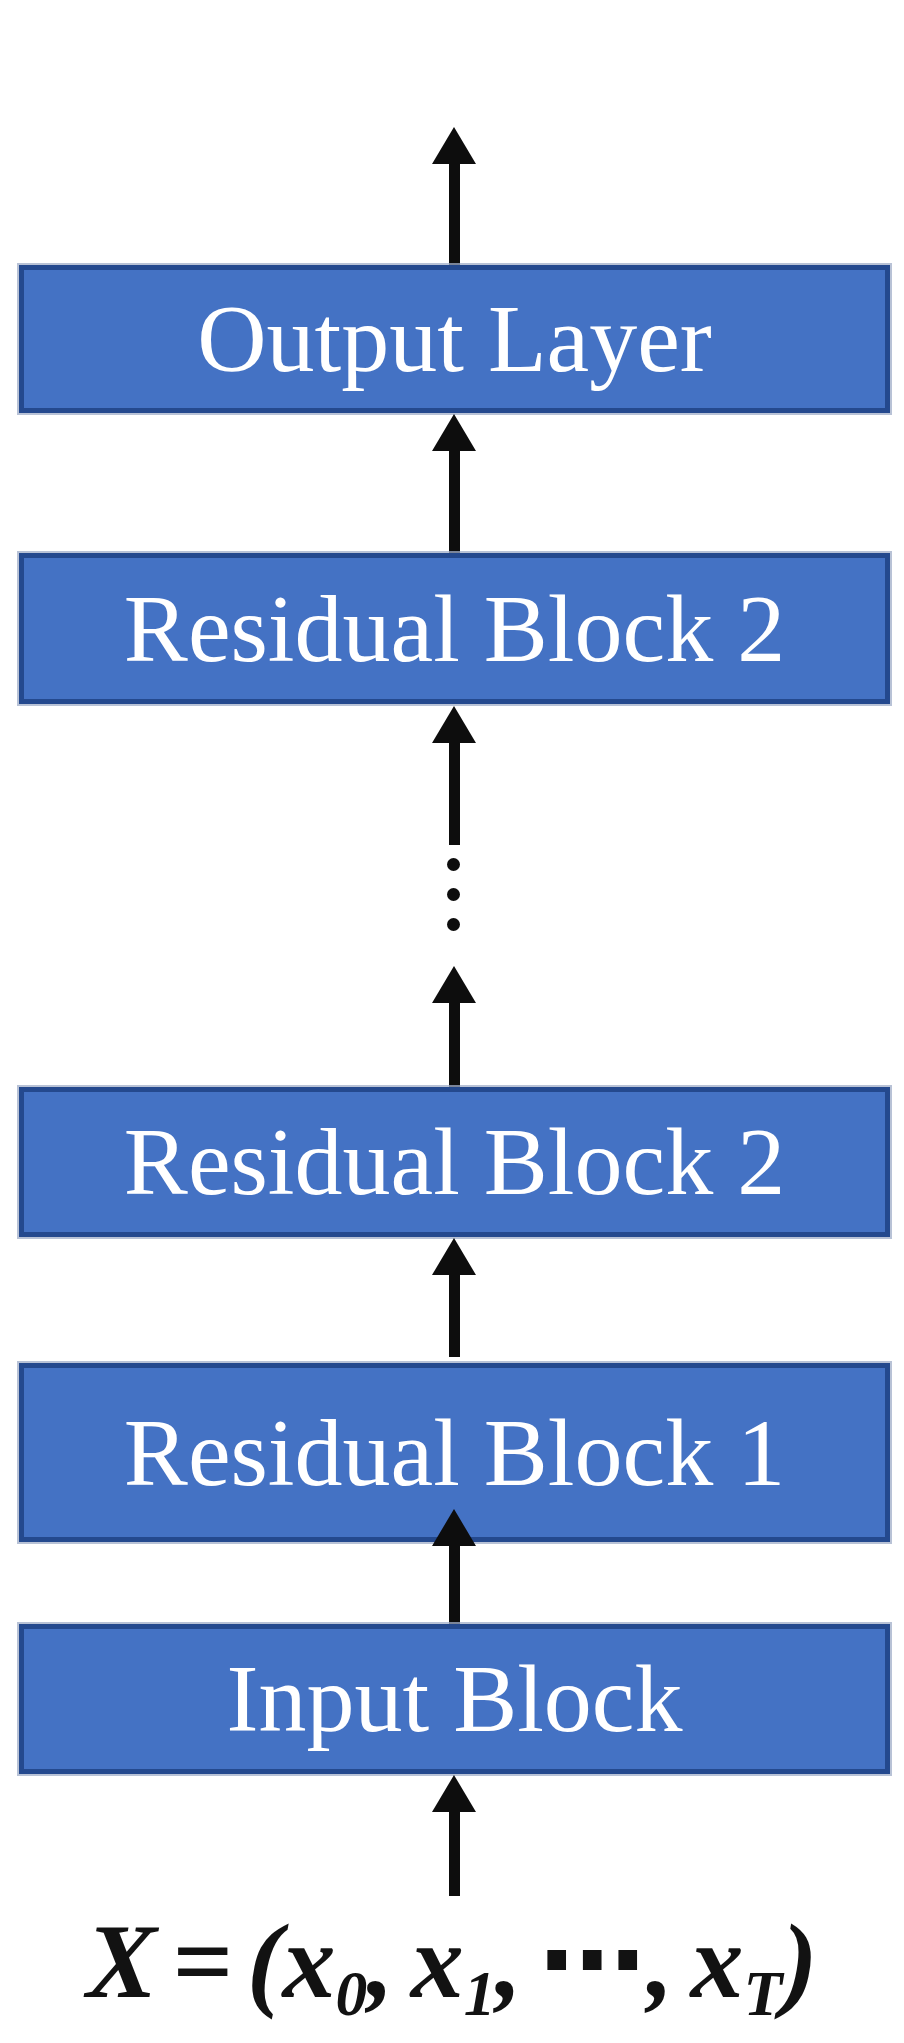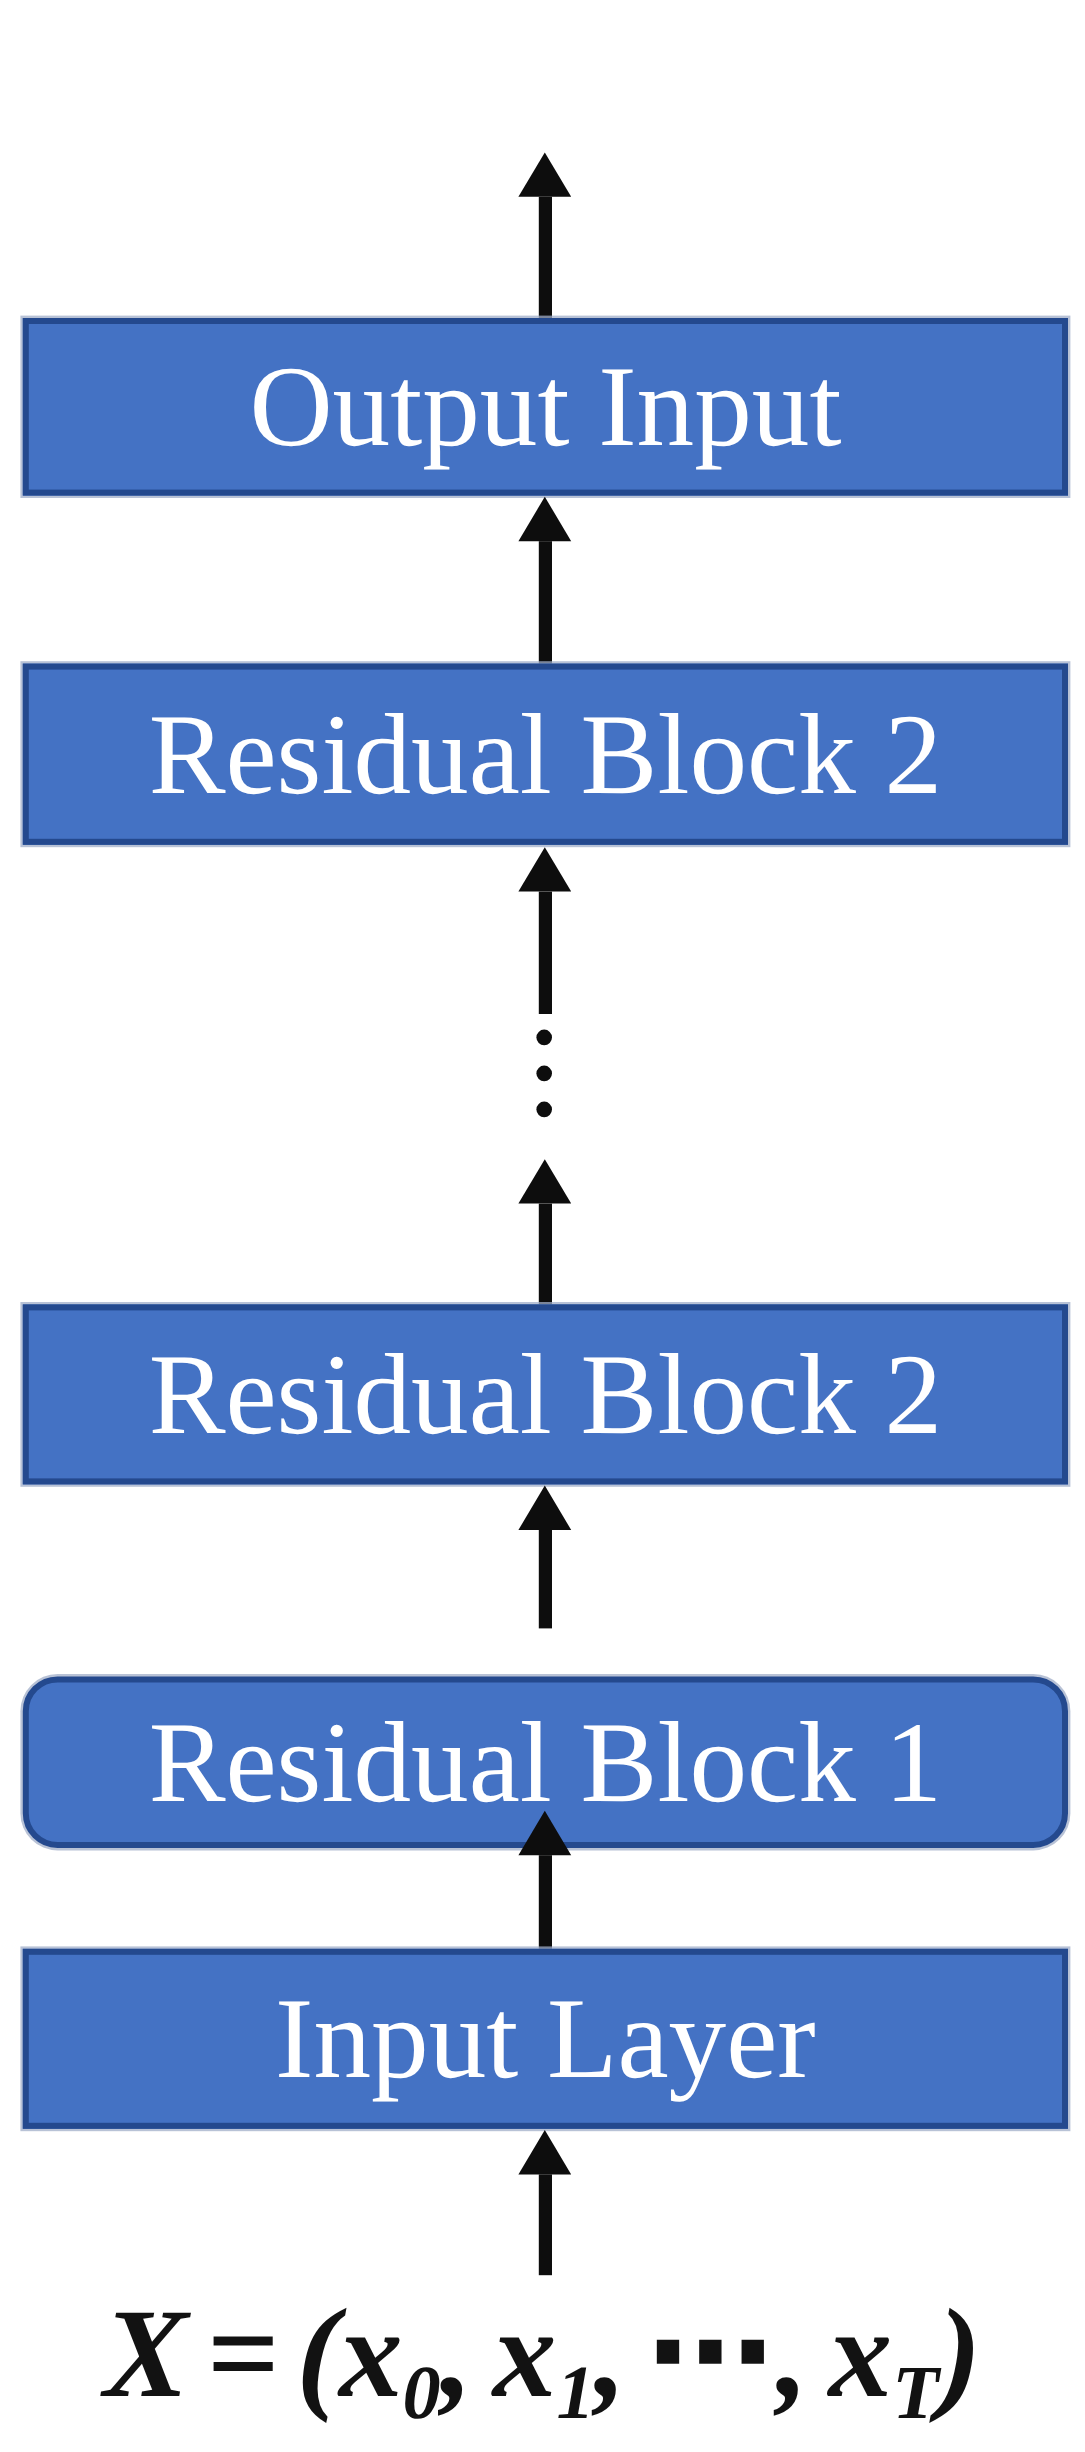--- a/index.html
+++ b/index.html
@@ -55,21 +55,21 @@
 
 <div class="canvas">
 
 
   <div class="arrow" style="top:127px;height:138px;">
     <div class="head"></div>
     <div class="shaft"></div>
   </div>
 
   <div class="block" style="top:265px;height:148px;">
-    <span class="block-label">Output Input</span>
+    <span class="block-label">Output Layer</span>
   </div>
 
   <div class="arrow" style="top:414px;height:139px;">
     <div class="head"></div>
     <div class="shaft"></div>
   </div>
 
   <div class="block" style="top:553px;height:151px;">
     <span class="block-label">Residual Block 2</span>
   </div>
@@ -92,31 +92,31 @@
 
   <div class="block" style="top:1087px;height:150px;">
     <span class="block-label">Residual Block 2</span>
   </div>
 
   <div class="arrow" style="top:1238px;height:119px;">
     <div class="head"></div>
     <div class="shaft"></div>
   </div>
 
-  <div class="block" style="top:1397px;height:143px;border-radius:29px;">
+  <div class="block" style="top:1363px;height:179px;">
     <span class="block-label">Residual Block 1</span>
   </div>
 
   <div class="arrow" style="top:1509px;height:115px;">
     <div class="head"></div>
     <div class="shaft"></div>
   </div>
 
   <div class="block" style="top:1624px;height:150px;">
-    <span class="block-label">Input Layer</span>
+    <span class="block-label">Input Block</span>
   </div>
 
   <div class="arrow" style="top:1775px;height:121px;">
     <div class="head"></div>
     <div class="shaft"></div>
   </div>
 
   <div class="formula" style="top:1898px;font-weight:bold;">
     <span>X</span><span class="eq">=</span><span>(</span><span>x</span><sub>0</sub><span class="cm">,</span><span>x</span><sub>1</sub><span class="cm">,</span><span class="mid-dots">⋯</span><span class="cm">,</span><span>x</span><sub>T</sub><span>)</span>
   </div>

